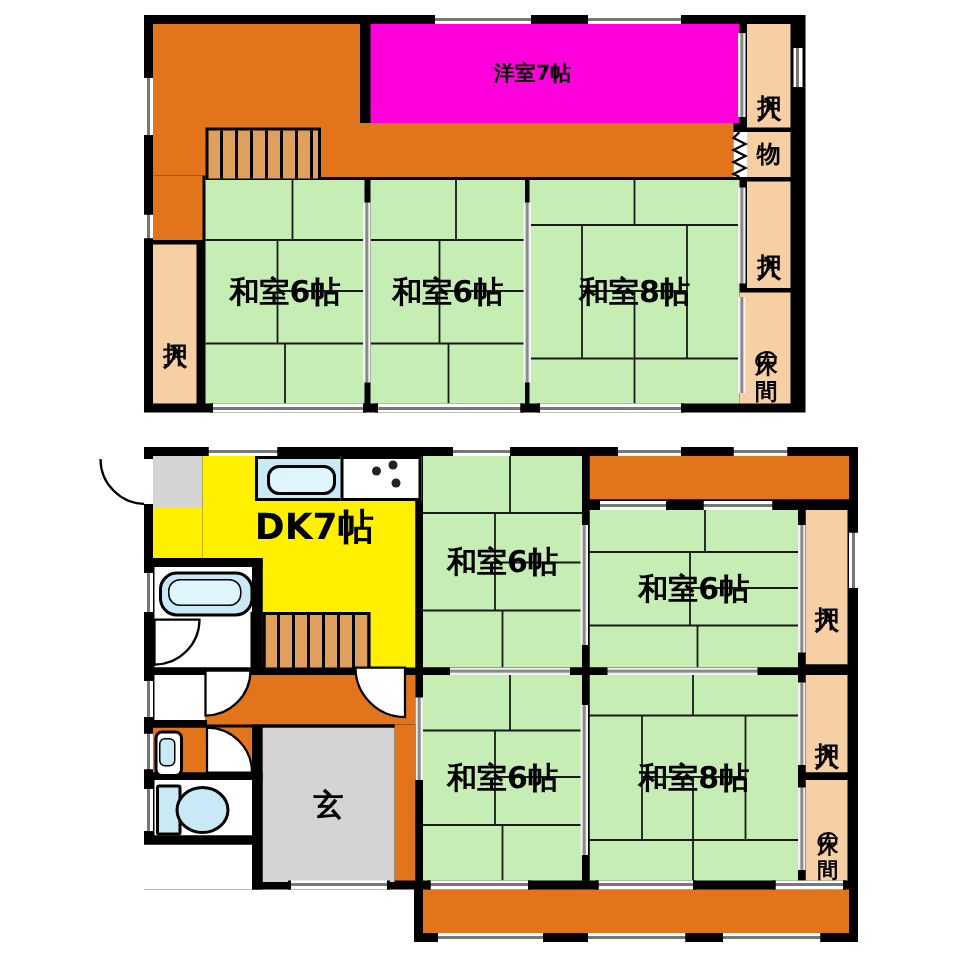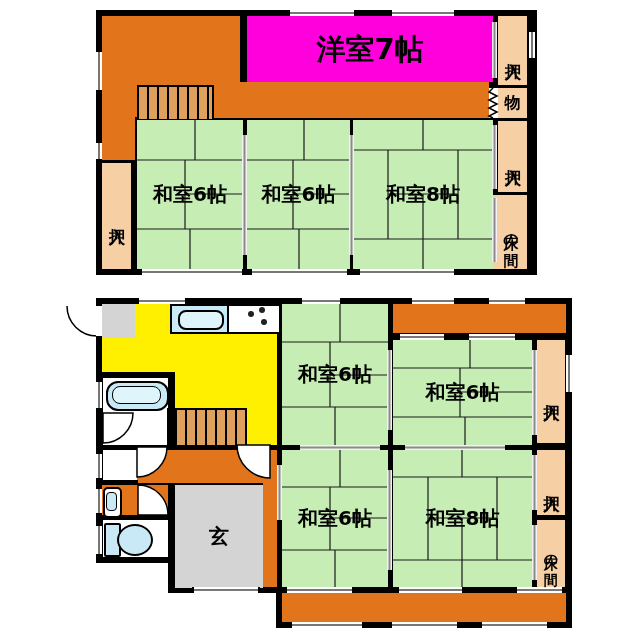--- a/index.html
+++ b/index.html
@@ -166,30 +166,31 @@
   <div class="fus-h" style="left:300px;top:445px;width:80px;"></div>
   <div class="fus-h" style="left:405px;top:445px;width:100px;"></div>
   <div class="win-h" style="left:192px;top:587px;width:64px;"></div>
   <div class="win-h" style="left:285px;top:587px;width:65px;"></div>
   <div class="win-h" style="left:397px;top:587px;width:63px;"></div>
   <div class="win-h" style="left:515px;top:587px;width:45px;"></div>
   <div class="win-h" style="left:290px;top:622px;width:70px;"></div>
   <div class="win-h" style="left:390px;top:622px;width:65px;"></div>
   <div class="win-h" style="left:480px;top:622px;width:65px;"></div>
 
-  <div class="label" style="left:247px;top:16px;width:246px;height:66px;font-size:29px;">洋室7帖</div>
+  <div class="label" style="left:232px;top:16px;width:246px;height:66px;font-size:14px;">洋室7帖</div>
   <div class="label" style="left:137px;top:120px;width:106px;height:149px;font-size:20px;">和室6帖</div>
   <div class="label" style="left:247px;top:120px;width:103px;height:149px;font-size:20px;">和室6帖</div>
   <div class="label" style="left:353px;top:120px;width:140px;height:149px;font-size:20px;">和室8帖</div>
   <div class="label vtext" style="left:498px;top:16px;width:29px;height:69px;font-size:16px;">押入</div>
   <div class="label" style="left:498px;top:88px;width:29px;height:30px;font-size:16px;">物</div>
   <div class="label vtext" style="left:498px;top:121px;width:29px;height:71px;font-size:16px;">押入</div>
   <div class="label vtext" style="left:493px;top:195px;width:34px;height:74px;font-size:15px;">床の間</div>
   <div class="label vtext" style="left:102px;top:163px;width:29px;height:106px;font-size:16px;">押入</div>
 
+  <div class="label" style="left:152px;top:336px;width:115px;height:32px;font-size:24px;">DK7帖</div>
   <div class="label" style="left:282px;top:304px;width:106px;height:141px;font-size:20px;">和室6帖</div>
   <div class="label" style="left:393px;top:340px;width:139px;height:105px;font-size:20px;">和室6帖</div>
   <div class="label" style="left:282px;top:450px;width:106px;height:137px;font-size:20px;">和室6帖</div>
   <div class="label" style="left:393px;top:450px;width:139px;height:137px;font-size:20px;">和室8帖</div>
   <div class="label vtext" style="left:537px;top:340px;width:28px;height:103px;font-size:16px;">押入</div>
   <div class="label vtext" style="left:537px;top:450px;width:28px;height:65px;font-size:16px;">押入</div>
   <div class="label vtext" style="left:537px;top:520px;width:28px;height:67px;font-size:14px;">床の間</div>
   <div class="label" style="left:175px;top:485px;width:88px;height:103px;font-size:20px;">玄</div>
 
 </div>

